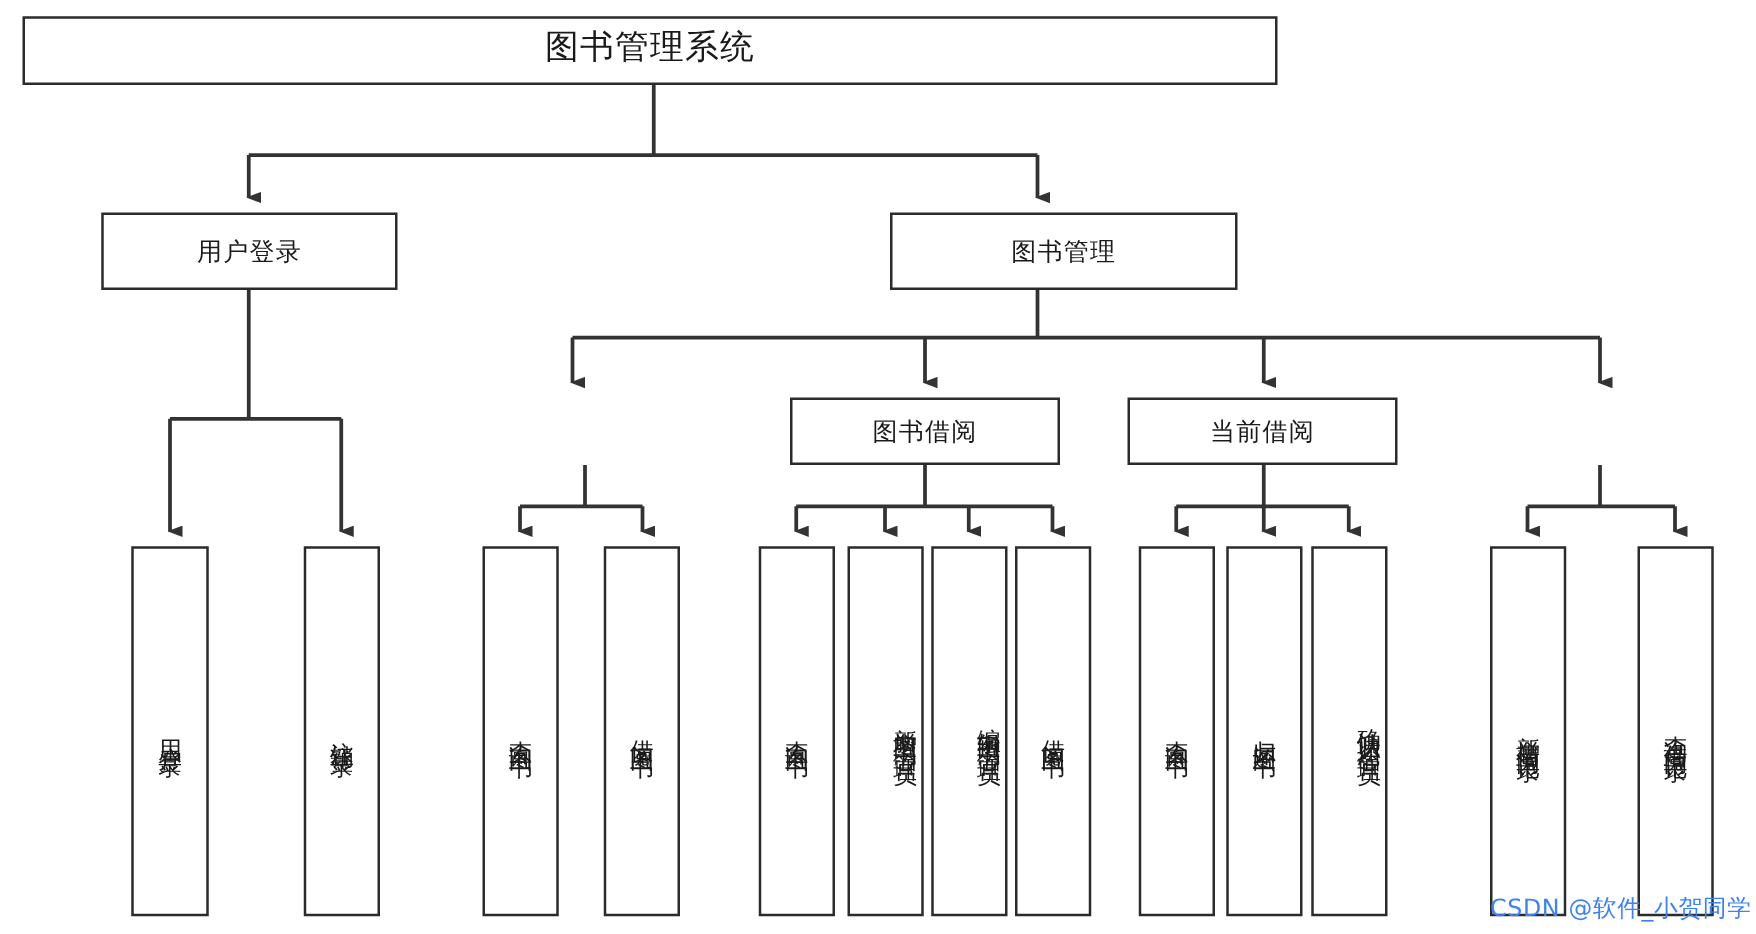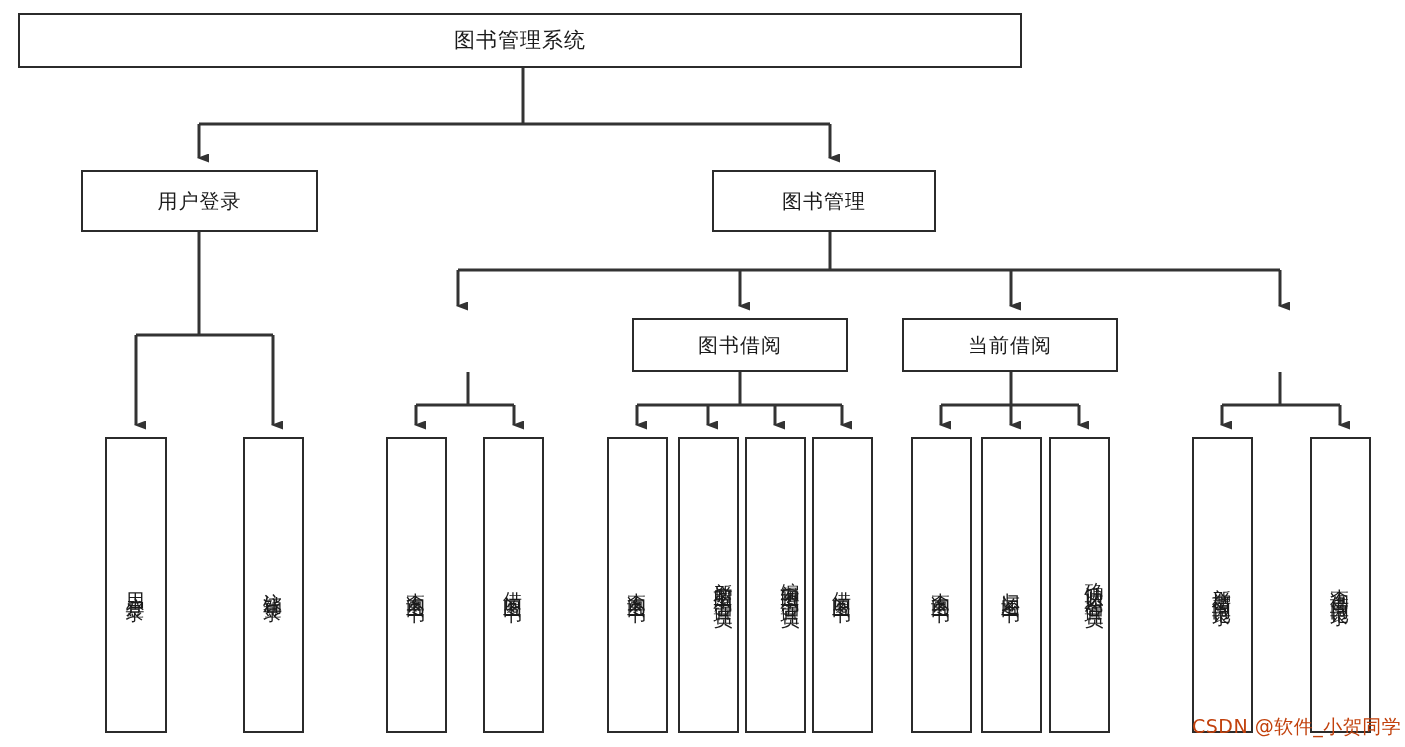--- a/index.html
+++ b/index.html
@@ -34,42 +34,43 @@
     align-items: center;
     justify-content: center;
     color: #1a1a1a;
   }
   .node.horiz {
     font-size: 20px;
     line-height: 1.2;
     letter-spacing: 1px;
   }
   .node.root {
-    font-size: 21px;
+    font-size: 27px;
+    font-family: Liberation Mono, monospace;
   }
   .node.vert {
     writing-mode: vertical-rl;
     text-orientation: upright;
     font-size: 19px;
     letter-spacing: 4px;
     padding: 6px 0;
   }
   .node.vert.topalign {
     align-items: flex-start;
     justify-content: center;
   }
   .node.vert .vlabel {
     writing-mode: vertical-rl;
     text-orientation: upright;
     white-space: nowrap;
   }
   .watermark {
     position: absolute;
     font-size: 19px;
-    color: #c2410c;
+    color: #3b82f6;
     letter-spacing: 0.5px;
     white-space: nowrap;
     pointer-events: none;
   }
 </style>
 </head>
 <body>
 
 <div id="canvas">
 
@@ -120,21 +121,21 @@
       <path d="M1280,372 L1280,405"></path>
       <path d="M1222,405 L1340,405"></path>
       <path d="M1222,405 L1222,425" marker-end="url(#arrow)"></path>
       <path d="M1340,405 L1340,425" marker-end="url(#arrow)"></path>
     </g>
   </svg>
 
   <div class="node horiz root" style="left:18px; top:13px; width:1004px; height:55px;">图书管理系统</div>
 
   <div class="node horiz" style="left:81px; top:170px; width:237px; height:62px;">用户登录</div>
-  <div class="node horiz" style="left:712px; top:170px; width:224px; height:62px;">图书管理</div>
+  <div class="node horiz" style="left:712px; top:170px; width:278px; height:62px;">图书管理</div>
 
   <div class="node horiz" style="left:902px; top:318px; width:216px; height:54px;">当前借阅</div>
   <div class="node horiz" style="left:632px; top:318px; width:216px; height:54px;">图书借阅</div>
 
   <div class="node vert" style="left:105px; top:437px; width:62px; height:296px;">
     <span class="vlabel">用户登录</span>
   </div>
   <div class="node vert" style="left:243px; top:437px; width:61px; height:296px;">
     <span class="vlabel">注销登录</span>
   </div>

